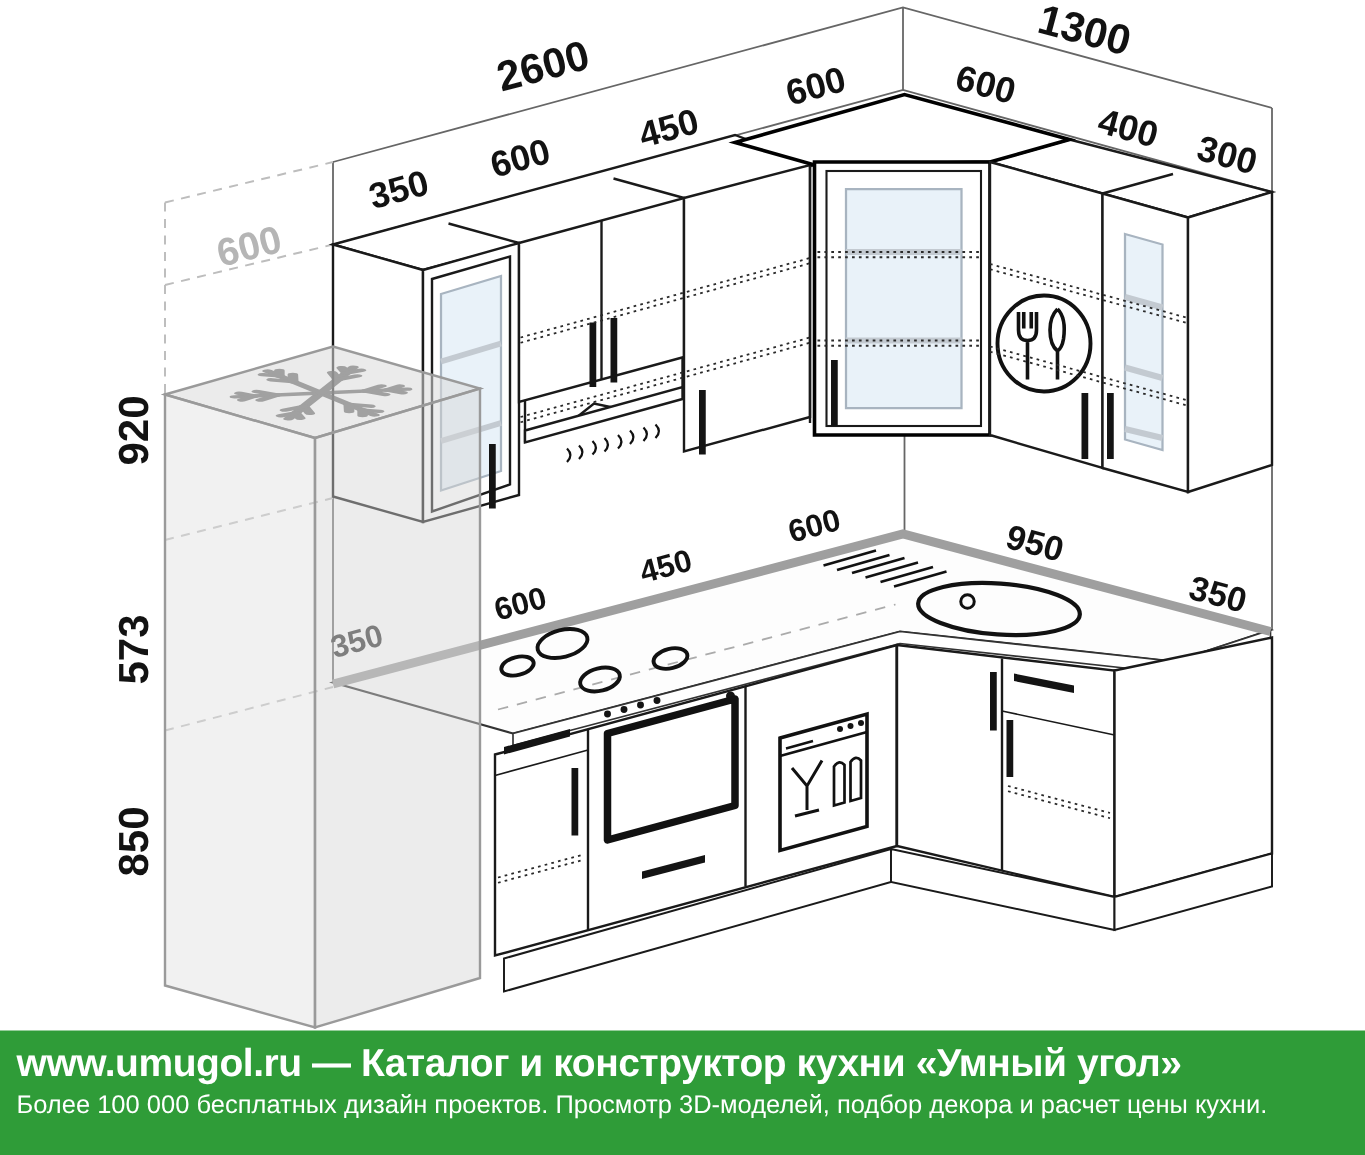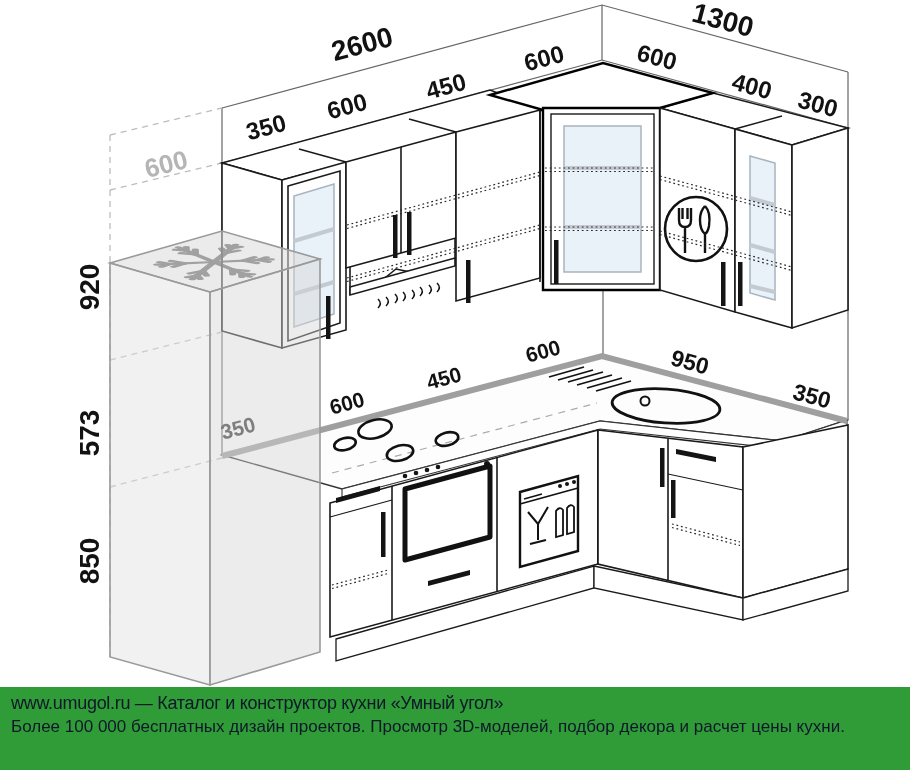--- a/index.html
+++ b/index.html
@@ -18,23 +18,23 @@
   .face{fill:#ffffff;stroke:#1a1a1a;stroke-width:1.6;}
   .face-bold{fill:#ffffff;stroke:#000;stroke-width:2.4;}
   .glass{fill:#e9f2f9;stroke:#a8b4c0;stroke-width:1.5;}
   .shelfstripe{stroke:#c3cad1;stroke-width:4;fill:none;}
   .dotted{stroke:#2a2a2a;stroke-width:1.2;fill:none;stroke-dasharray:1.8 2.8;}
   .ghostln{stroke:#bdbdbd;stroke-width:1.3;fill:none;stroke-dasharray:6 5;}
   .dashc{stroke:#ababab;stroke-width:1.2;fill:none;stroke-dasharray:7 6;}
   .handle{fill:#141414;stroke:none;}
   .icon{stroke:#111;fill:none;}
   .footer{position:absolute;left:0;top:687px;width:910px;height:83px;background:#2f9c38;}
-  .footer-title{color:#0f172a;font-weight:400;font-size:18px;letter-spacing:-0.3px;
+  .footer-title{color:#ffffff;font-weight:700;font-size:26px;letter-spacing:-0.3px;
                 margin:6px 0 3px 11px;white-space:nowrap;}
-  .footer-subtitle{color:#0f172a;font-weight:400;font-size:17px;margin-left:11px;white-space:nowrap;}
+  .footer-subtitle{color:#ffffff;font-weight:400;font-size:17px;margin-left:11px;white-space:nowrap;}
 </style>
 </head>
 <body>
 
 <div class="page">
 
 <svg class="drawing" width="910" height="690" viewBox="0 0 910 690">
   <defs>
     <g id="snowarm">
       <line x1="0" y1="0" x2="58" y2="0"></line>

